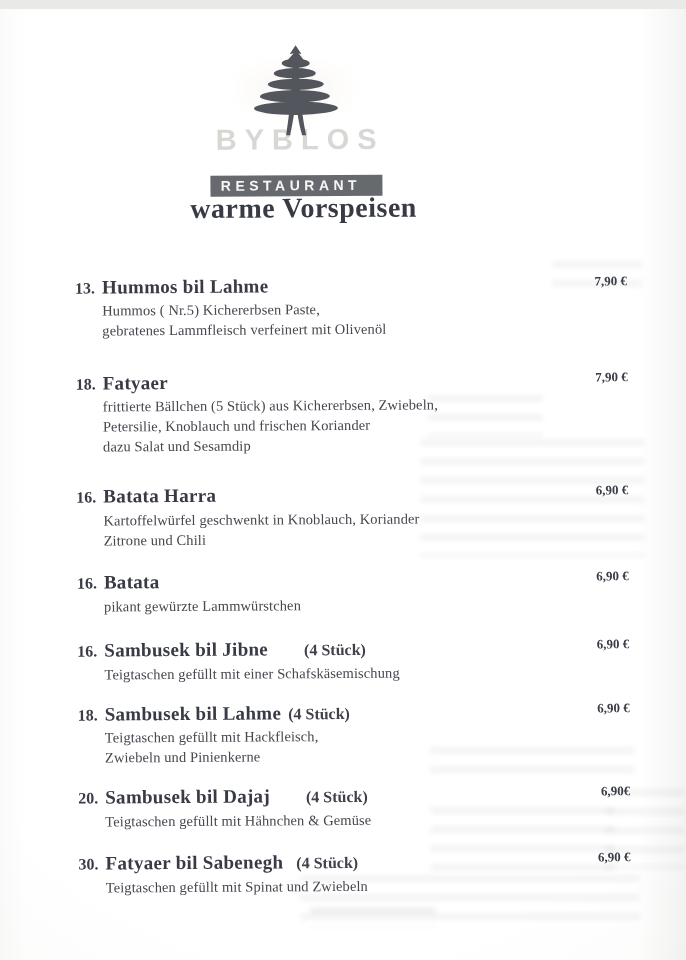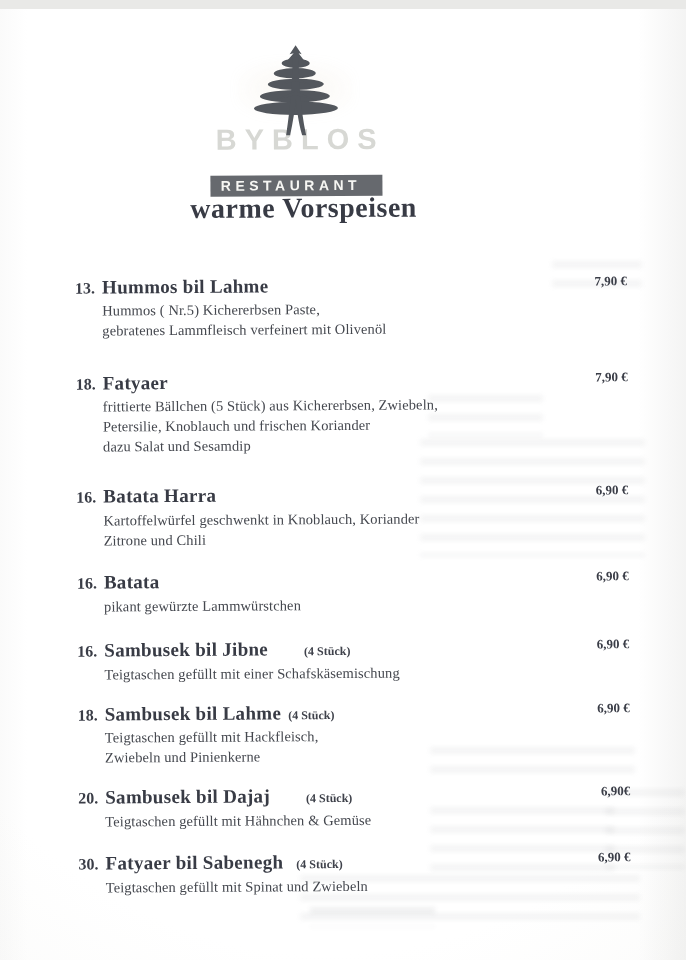--- a/index.html
+++ b/index.html
@@ -70,21 +70,21 @@
   }
   
   .menu{position:absolute;top:266px;left:62px;right:50px;}
   .item{position:relative;}
   .item .row{position:relative;padding-right:95px;line-height:1.18;}
   .num{
     display:inline-block;width:34px;text-align:right;margin-right:7px;
     font-size:16px;font-weight:bold;color:#3a3d47;
   }
   .title{font-size:19px;font-weight:bold;color:#383b45;letter-spacing:0.3px;}
-  .count{font-size:12px;font-weight:bold;color:#3f424b;text-align:right;}
+  .count{font-size:16px;font-weight:bold;color:#3f424b;text-align:right;}
   .count.cg-lg{margin-left:36px;}
   .count.cg-md{margin-left:13px;}
   .count.cg-sm{margin-left:7px;}
   .price{
     position:absolute;right:8px;top:0;
     font-size:13px;font-weight:bold;color:#3a3d47;white-space:nowrap;
   }
   .desc{
     padding-left:41px;margin-top:3px;
     font-size:14.5px;line-height:1.36;color:#45484f;letter-spacing:0.1px;

